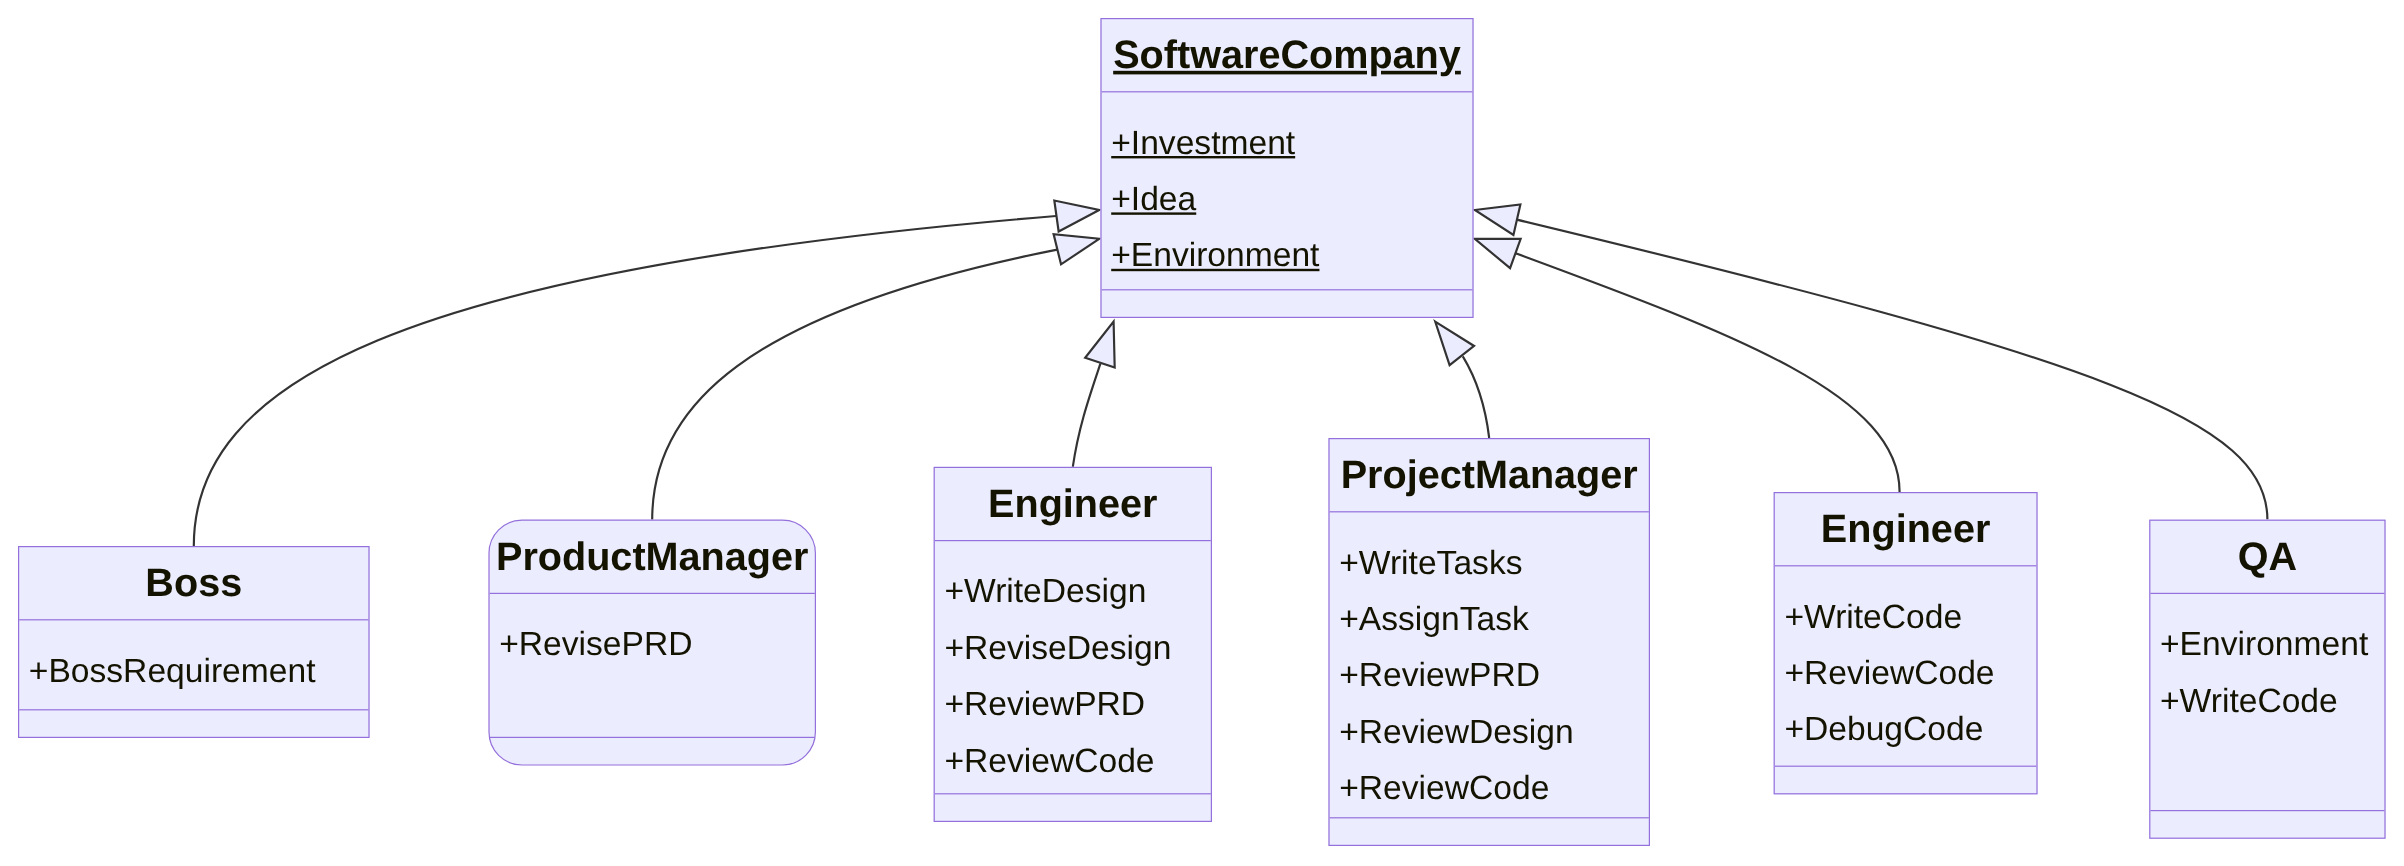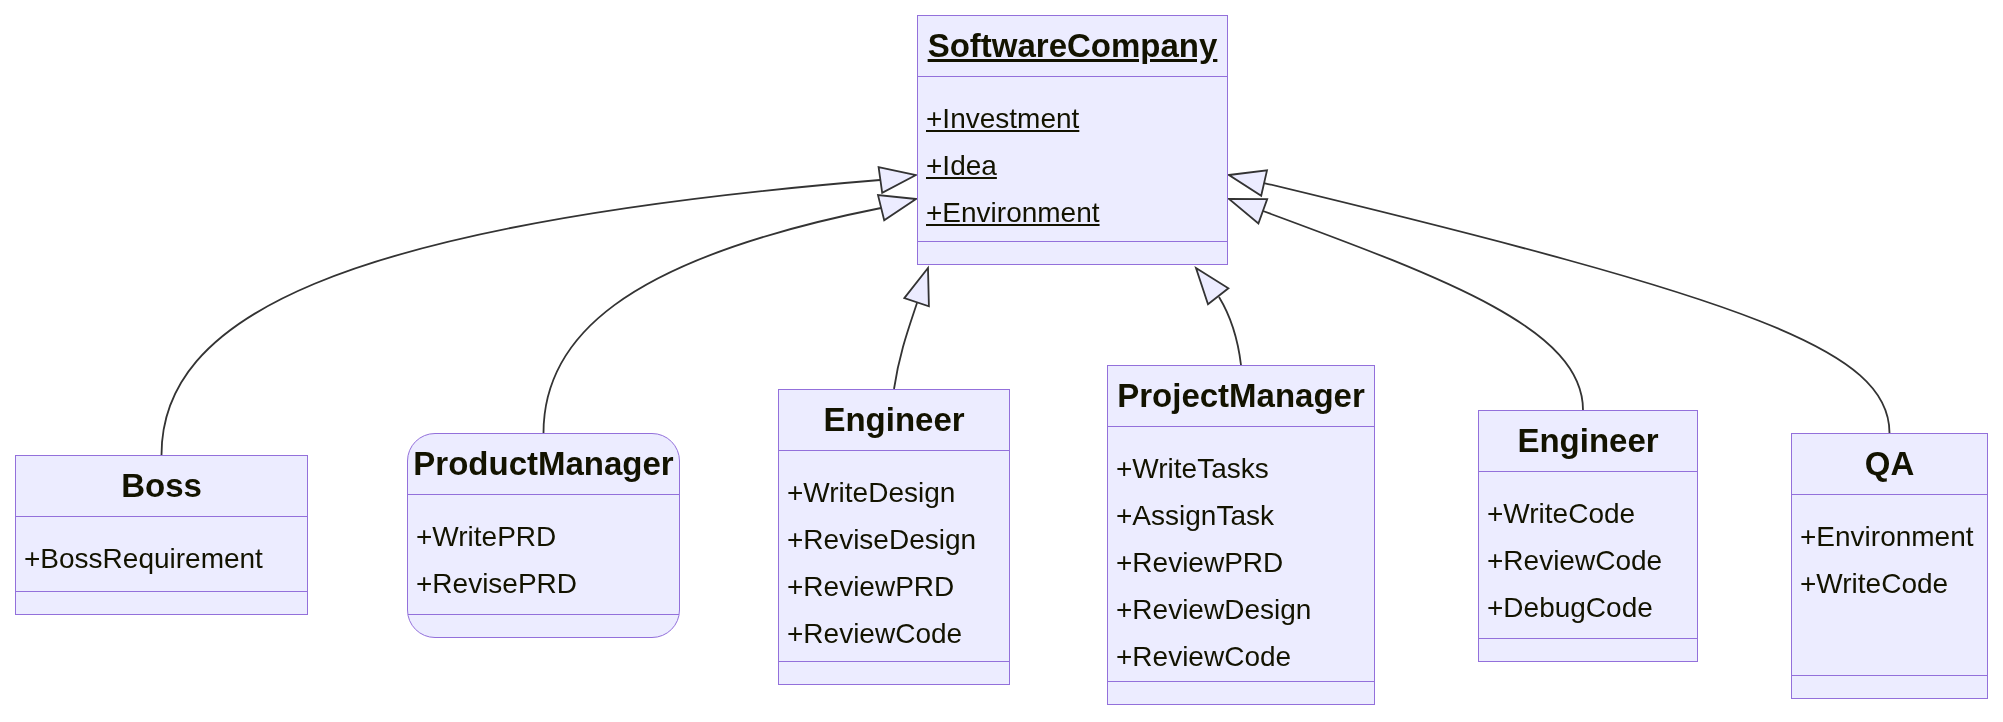--- a/index.html
+++ b/index.html
@@ -101,21 +101,20 @@
     <div class="ctitle">Boss</div>
     <div class="cattrs">
       <div class="attr">+BossRequirement</div>
     </div>
     <div class="cmethods"></div>
   </div>
 
   <div class="cbox" id="box-productmanager">
     <div class="ctitle">ProductManager</div>
     <div class="cattrs">
-      <div class="attr">+WritePRD</div>
       <div class="attr">+RevisePRD</div>
     </div>
     <div class="cmethods"></div>
   </div>
 
   <div class="cbox" id="box-architect">
     <div class="ctitle">Engineer</div>
     <div class="cattrs">
       <div class="attr">+WriteDesign</div>
       <div class="attr">+ReviseDesign</div>

